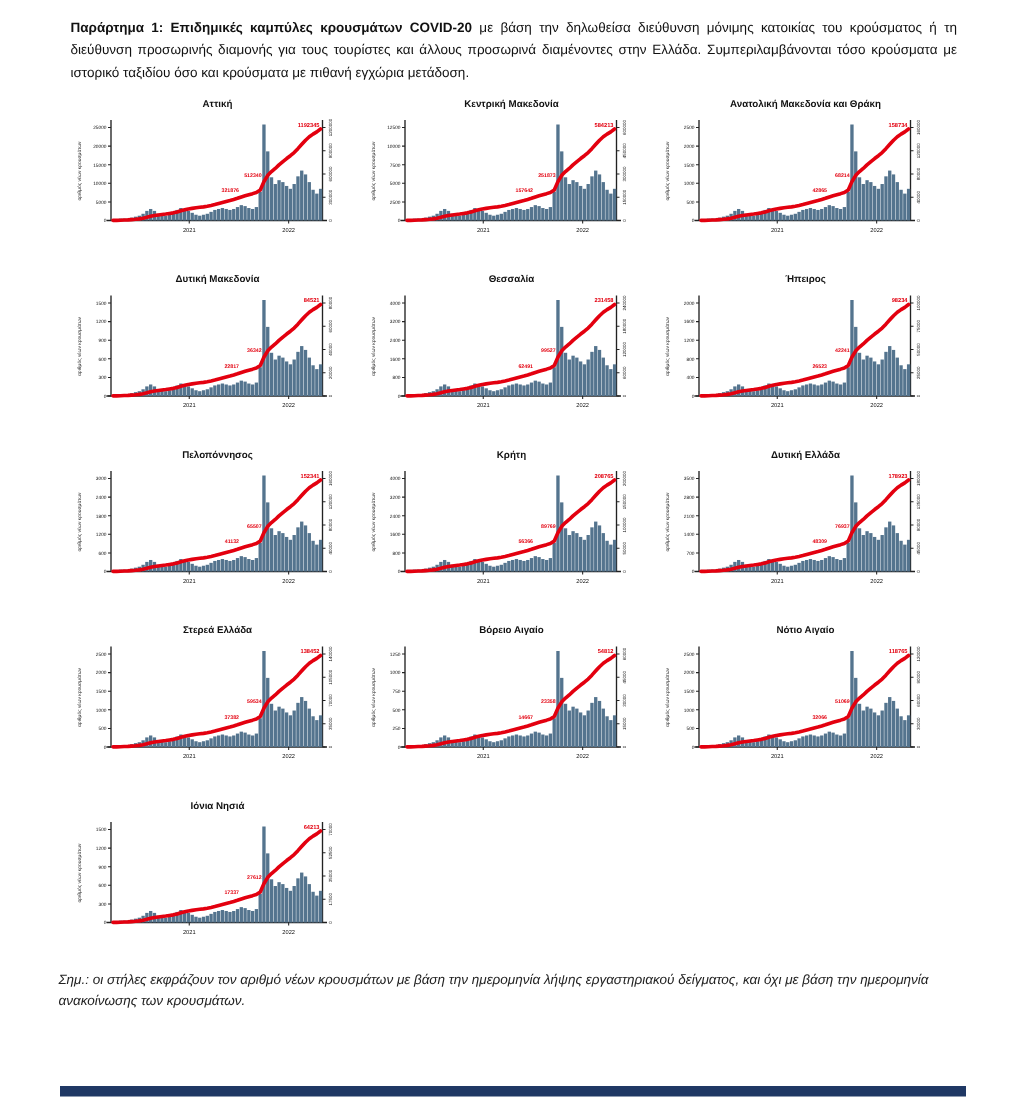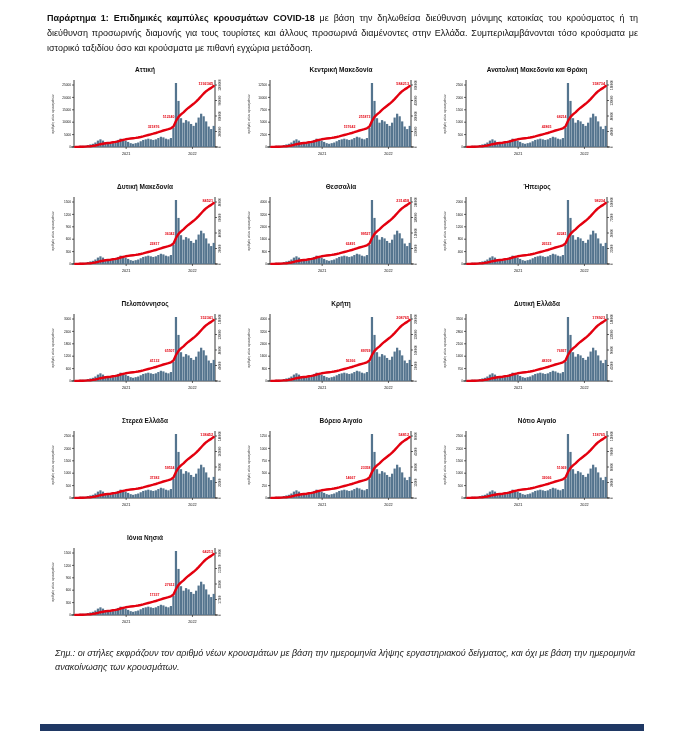--- a/index.html
+++ b/index.html
@@ -7,30 +7,30 @@
         font-family:"Liberation Sans", sans-serif;color:#1a1a1a;}
   .header{position:absolute;left:47px;top:11px;width:591px;font-size:9px;line-height:1.68;
           text-align:justify;color:#111;}
   .header b{font-weight:bold;}
   .charts-grid{position:absolute;left:47px;top:66px;width:590px;display:grid;
                grid-template-columns:repeat(3,196px);row-gap:17px;}
   .chart{width:196px;height:100px;position:relative;}
   .chart-title{height:11px;font-size:6.5px;font-weight:bold;text-align:center;color:#111;
                white-space:nowrap;overflow:hidden;}
   .chart svg{display:block;}
-  .note{position:absolute;left:55px;top:646px;width:591px;font-size:9px;font-style:italic;
+  .note{position:absolute;left:39px;top:646px;width:591px;font-size:9px;font-style:italic;
         line-height:1.6;color:#222;text-align:left;}
   .footer-bar{position:absolute;left:40px;top:724px;width:604px;height:7px;}
 </style>
 </head>
 <body>
 
 <div class="page">
   <div class="header">
-    <b>Παράρτημα 1: Επιδημικές καμπύλες κρουσμάτων COVID-18</b><span> με βάση την δηλωθείσα διεύθυνση μόνιμης κατοικίας του κρούσματος ή τη διεύθυνση προσωρινής διαμονής για τους τουρίστες και άλλους προσωρινά διαμένοντες στην Ελλάδα. Συμπεριλαμβάνονται τόσο κρούσματα με ιστορικό ταξιδίου όσο και κρούσματα με πιθανή εγχώρια μετάδοση.</span>
+    <b>Παράρτημα 1: Επιδημικές καμπύλες κρουσμάτων COVID-20</b><span> με βάση την δηλωθείσα διεύθυνση μόνιμης κατοικίας του κρούσματος ή τη διεύθυνση προσωρινής διαμονής για τους τουρίστες και άλλους προσωρινά διαμένοντες στην Ελλάδα. Συμπεριλαμβάνονται τόσο κρούσματα με ιστορικό ταξιδίου όσο και κρούσματα με πιθανή εγχώρια μετάδοση.</span>
   </div>
 
   <div class="charts-grid">
       <div class="chart">
         <div class="chart-title">Αττική</div>
         <svg width="196" height="89" viewBox="0 0 196 89">
           <line x1="27" y1="3" x2="27" y2="70" stroke="#222222" stroke-width="0.9"></line>
           <line x1="168" y1="3" x2="168" y2="70" stroke="#222222" stroke-width="0.9"></line>
           <line x1="24" y1="70" x2="171" y2="70" stroke="#222222" stroke-width="0.9"></line>
           <g fill="#54748e">

